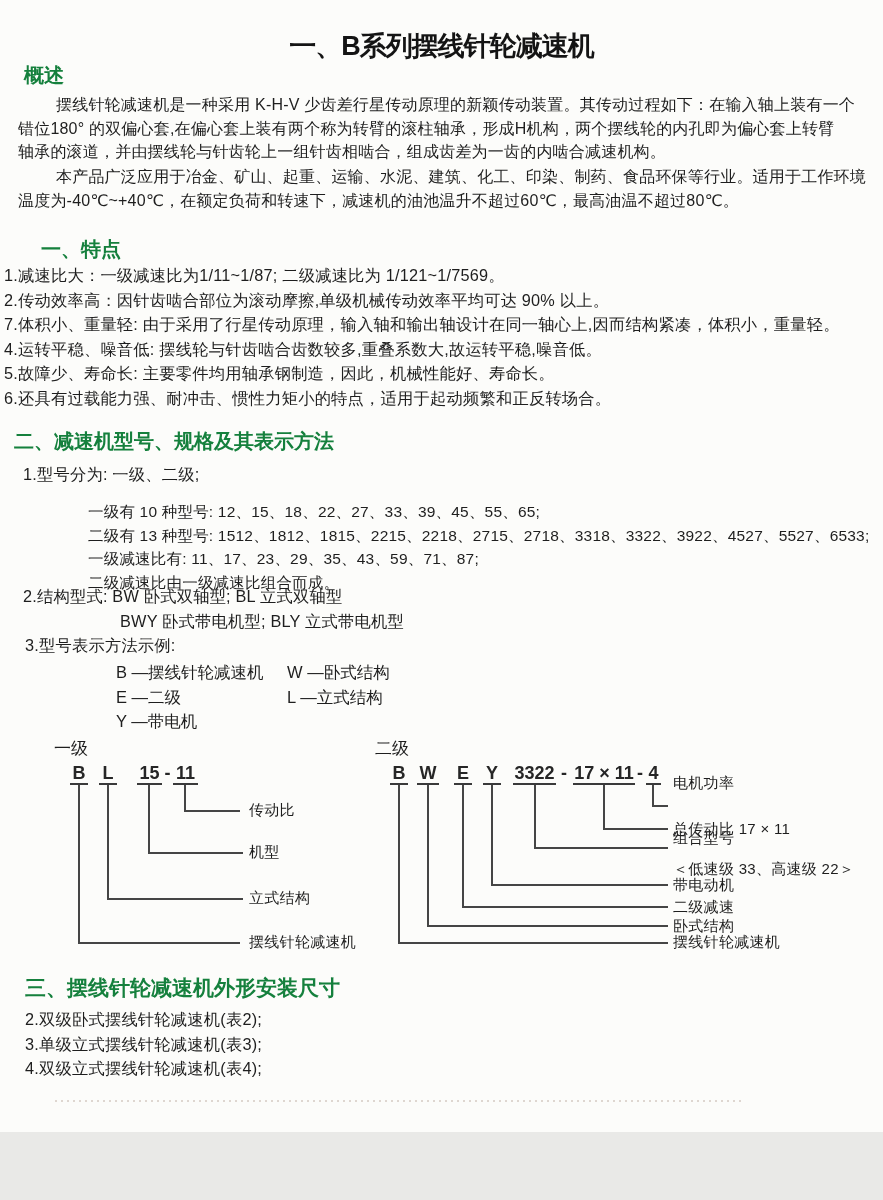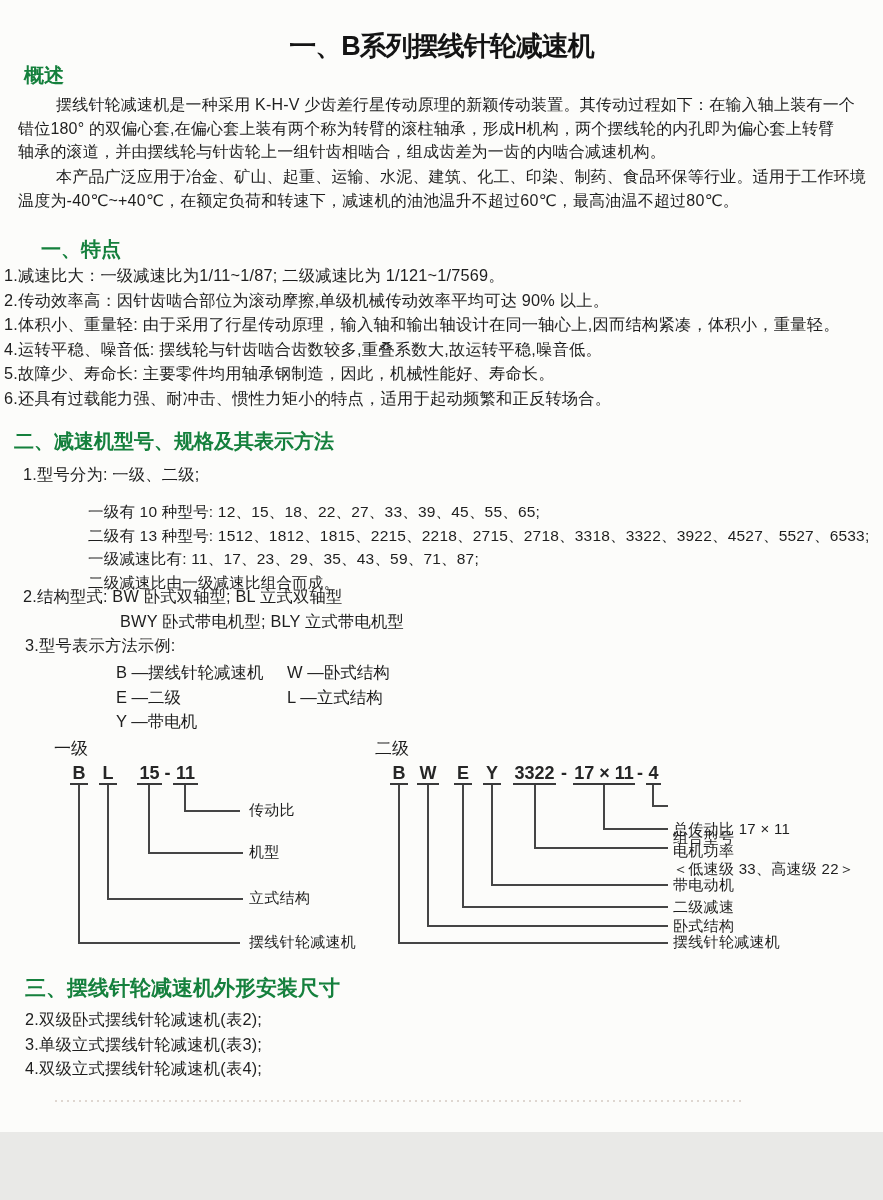--- a/index.html
+++ b/index.html
@@ -54,21 +54,21 @@
   <div class="abs para" style="left:18px;top:93px;">摆线针轮减速机是一种采用 K-H-V 少齿差行星传动原理的新颖传动装置。其传动过程如下：在输入轴上装有一个
 错位180° 的双偏心套,在偏心套上装有两个称为转臂的滚柱轴承，形成H机构，两个摆线轮的内孔即为偏心套上转臂
 轴承的滚道，并由摆线轮与针齿轮上一组针齿相啮合，组成齿差为一齿的内啮合减速机构。</div>
   <div class="abs para" style="left:18px;top:165px;">本产品广泛应用于冶金、矿山、起重、运输、水泥、建筑、化工、印染、制药、食品环保等行业。适用于工作环境
 温度为-40℃~+40℃，在额定负荷和转速下，减速机的油池温升不超过60℃，最高油温不超过80℃。</div>
 
   <div class="abs h2" style="left:14px;top:236px;margin-left:27px;">一、特点</div>
   <div class="abs" style="left:4px;top:263px;">
     <div class="feat-item">1.减速比大：一级减速比为1/11~1/87; 二级减速比为 1/121~1/7569。</div>
     <div class="feat-item">2.传动效率高：因针齿啮合部位为滚动摩擦,单级机械传动效率平均可达 90% 以上。</div>
-    <div class="feat-item">1.体积小、重量轻: 由于采用了行星传动原理，输入轴和输出轴设计在同一轴心上,因而结构紧凑，体积小，重量轻。</div>
+    <div class="feat-item">7.体积小、重量轻: 由于采用了行星传动原理，输入轴和输出轴设计在同一轴心上,因而结构紧凑，体积小，重量轻。</div>
     <div class="feat-item">4.运转平稳、噪音低: 摆线轮与针齿啮合齿数较多,重叠系数大,故运转平稳,噪音低。</div>
     <div class="feat-item">5.故障少、寿命长: 主要零件均用轴承钢制造，因此，机械性能好、寿命长。</div>
     <div class="feat-item">6.还具有过载能力强、耐冲击、惯性力矩小的特点，适用于起动频繁和正反转场合。</div>
   </div>
 
   <div class="abs h2" style="left:14px;top:428px;">二、减速机型号、规格及其表示方法</div>
   <div class="abs m-item" style="left:23px;top:462px;">1.型号分为: 一级、二级;</div>
   <div class="abs" style="left:88px;top:500px;">
     <div class="m-sub">一级有 10 种型号: 12、15、18、22、27、33、39、45、55、65;</div>
     <div class="m-sub">二级有 13 种型号: 1512、1812、1815、2215、2218、2715、2718、3318、3322、3922、4527、5527、6533;</div>
@@ -129,21 +129,21 @@
     <i class="vl" style="left:398px;top:785px;height:159px;"></i>
 
     <i class="hl" style="left:652px;top:805px;width:16px;"></i>
     <i class="hl" style="left:603px;top:828px;width:65px;"></i>
     <i class="hl" style="left:534px;top:847px;width:134px;"></i>
     <i class="hl" style="left:491px;top:884px;width:177px;"></i>
     <i class="hl" style="left:462px;top:906px;width:206px;"></i>
     <i class="hl" style="left:427px;top:925px;width:241px;"></i>
     <i class="hl" style="left:398px;top:942px;width:270px;"></i>
 
-    <span class="dlabel" style="left:673px;top:842px;">电机功率</span>
+    <span class="dlabel" style="left:673px;top:774px;">电机功率</span>
     <span class="dlabel" style="left:673px;top:820px;">总传动比 17 × 11</span>
     <span class="dlabel" style="left:673px;top:829px;">组合型号</span>
     <span class="dlabel" style="left:673px;top:860px;">＜低速级 33、高速级 22＞</span>
     <span class="dlabel" style="left:673px;top:876px;">带电动机</span>
     <span class="dlabel" style="left:673px;top:898px;">二级减速</span>
     <span class="dlabel" style="left:673px;top:917px;">卧式结构</span>
     <span class="dlabel" style="left:673px;top:933px;">摆线针轮减速机</span>
   </div>
 
   <div class="abs h2" style="left:25px;top:974px;font-size:21px;">三、摆线针轮减速机外形安装尺寸</div>

